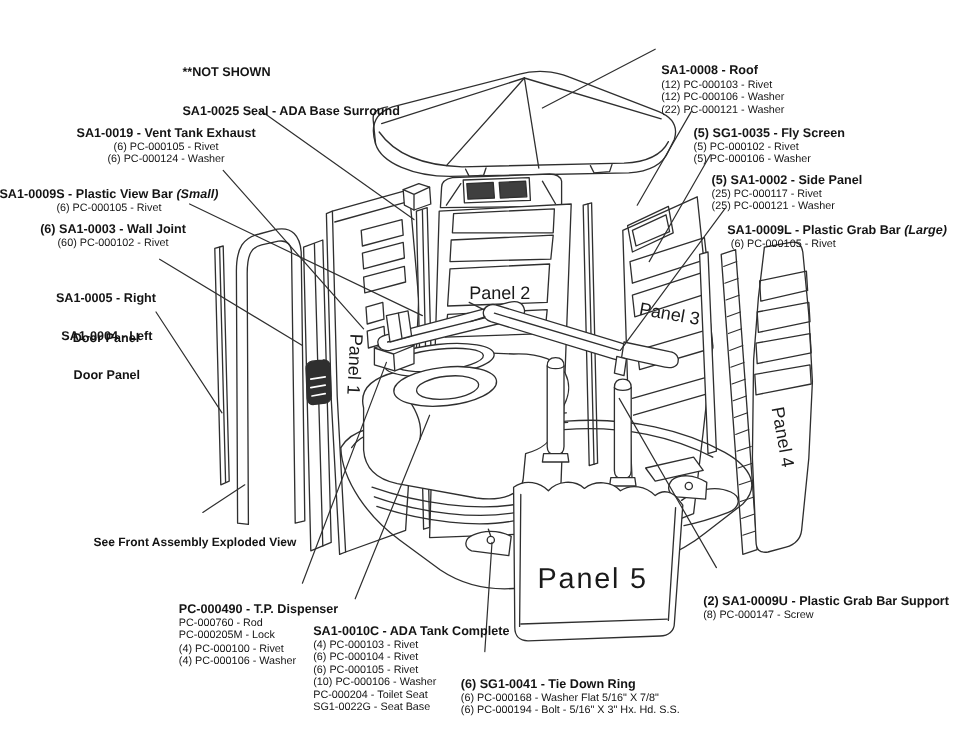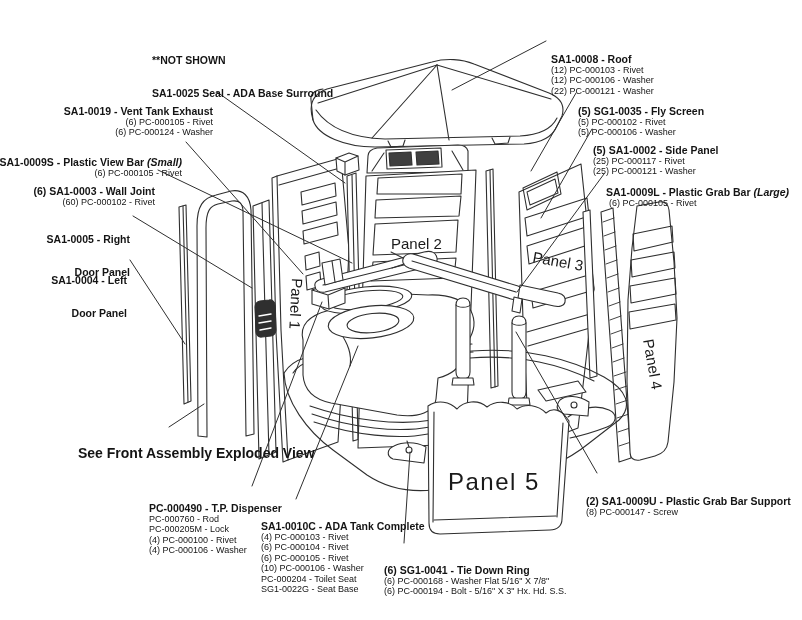--- a/index.html
+++ b/index.html
@@ -2,21 +2,21 @@
 <html><head>
 <meta charset="utf-8">
 <style>
   html,body{margin:0;padding:0;background:#fff;}
   .stage{position:relative;width:802px;height:620px;background:#fff;overflow:hidden;
          font-family:"Liberation Sans",sans-serif;color:#141414;}
   .stage svg{position:absolute;left:0;top:0;}
   .co{position:absolute;white-space:nowrap;}
   .co .t{font-size:10.5px;font-weight:bold;line-height:12px;margin-top:21px;}
   .co .s{font-size:9px;font-weight:normal;line-height:10.4px;}
-  .co.ra{text-align:right;}
+  .co.ra{text-align:center;}
   .em{font-style:italic;}
   text{font-family:"Liberation Sans",sans-serif;fill:#1a1a1a;}
 </style>
 </head>
 <body>
 
 <div class="stage">
 
 <svg width="802" height="620" viewBox="0 0 802 620">
   <g stroke="#2f2f2f" stroke-width="1.1" fill="none" stroke-linejoin="round" stroke-linecap="round">
@@ -203,32 +203,32 @@
   <div class="co ra" style="right:620px;top:135px">
     <div class="t"><span>SA1-0009S - Plastic View Bar </span><span class="em">(Small)</span></div>
     <div class="s">(6) PC-000105 - Rivet</div>
   </div>
 
   <div class="co ra" style="right:647px;top:164px">
     <div class="t">(6) SA1-0003 - Wall Joint</div>
     <div class="s">(60) PC-000102 - Rivet</div>
   </div>
 
-  <div class="co ra" style="right:672px;top:212px">
+  <div class="co ra" style="right:672px;top:222px">
     <div class="t">SA1-0005 - Right</div>
     <div class="t">Door Panel</div>
   </div>
 
   <div class="co ra" style="right:675px;top:253px">
     <div class="t">SA1-0004 - Left</div>
     <div class="t">Door Panel</div>
   </div>
 
   <div class="co" style="left:78px;top:426px">
-    <div class="t" style="font-size:14px">See Front Assembly Exploded View</div>
+    <div class="t" style="font-size:10px">See Front Assembly Exploded View</div>
   </div>
 
   <div class="co" style="left:551px;top:32px">
     <div class="t">SA1-0008 - Roof</div>
     <div class="s">(12) PC-000103 - Rivet</div>
     <div class="s">(12) PC-000106 - Washer</div>
     <div class="s">(22) PC-000121 - Washer</div>
   </div>
 
   <div class="co" style="left:578px;top:84px">

